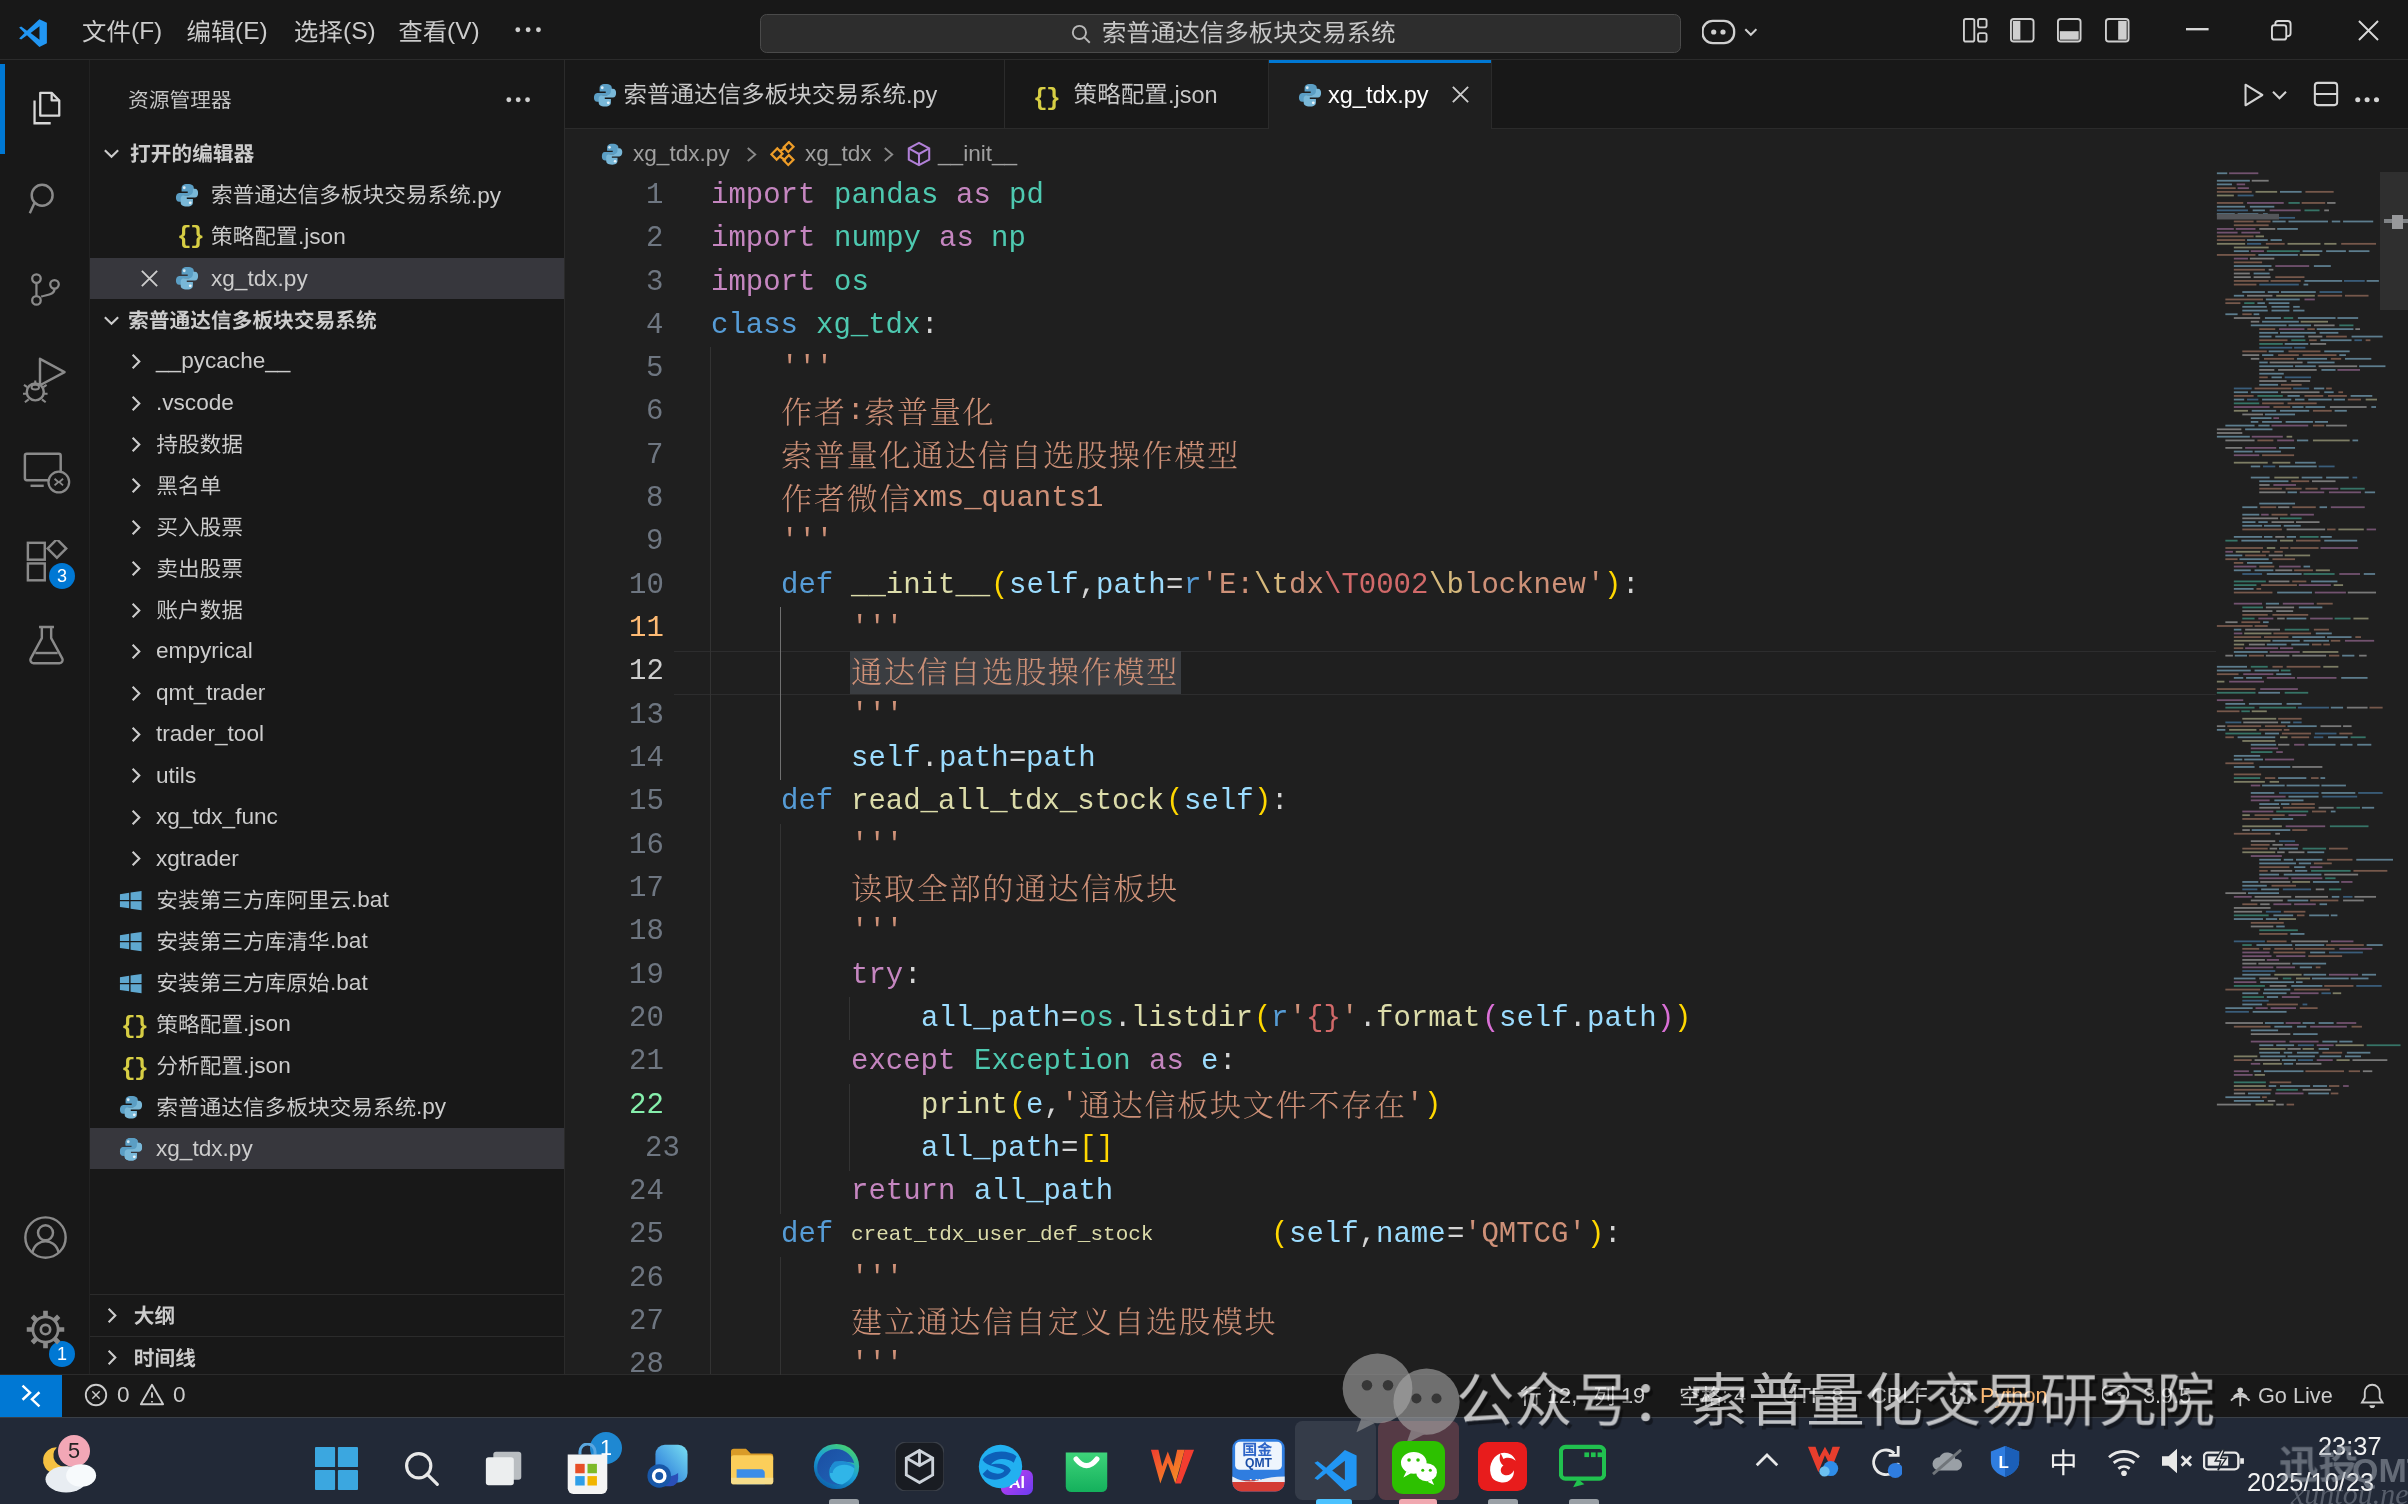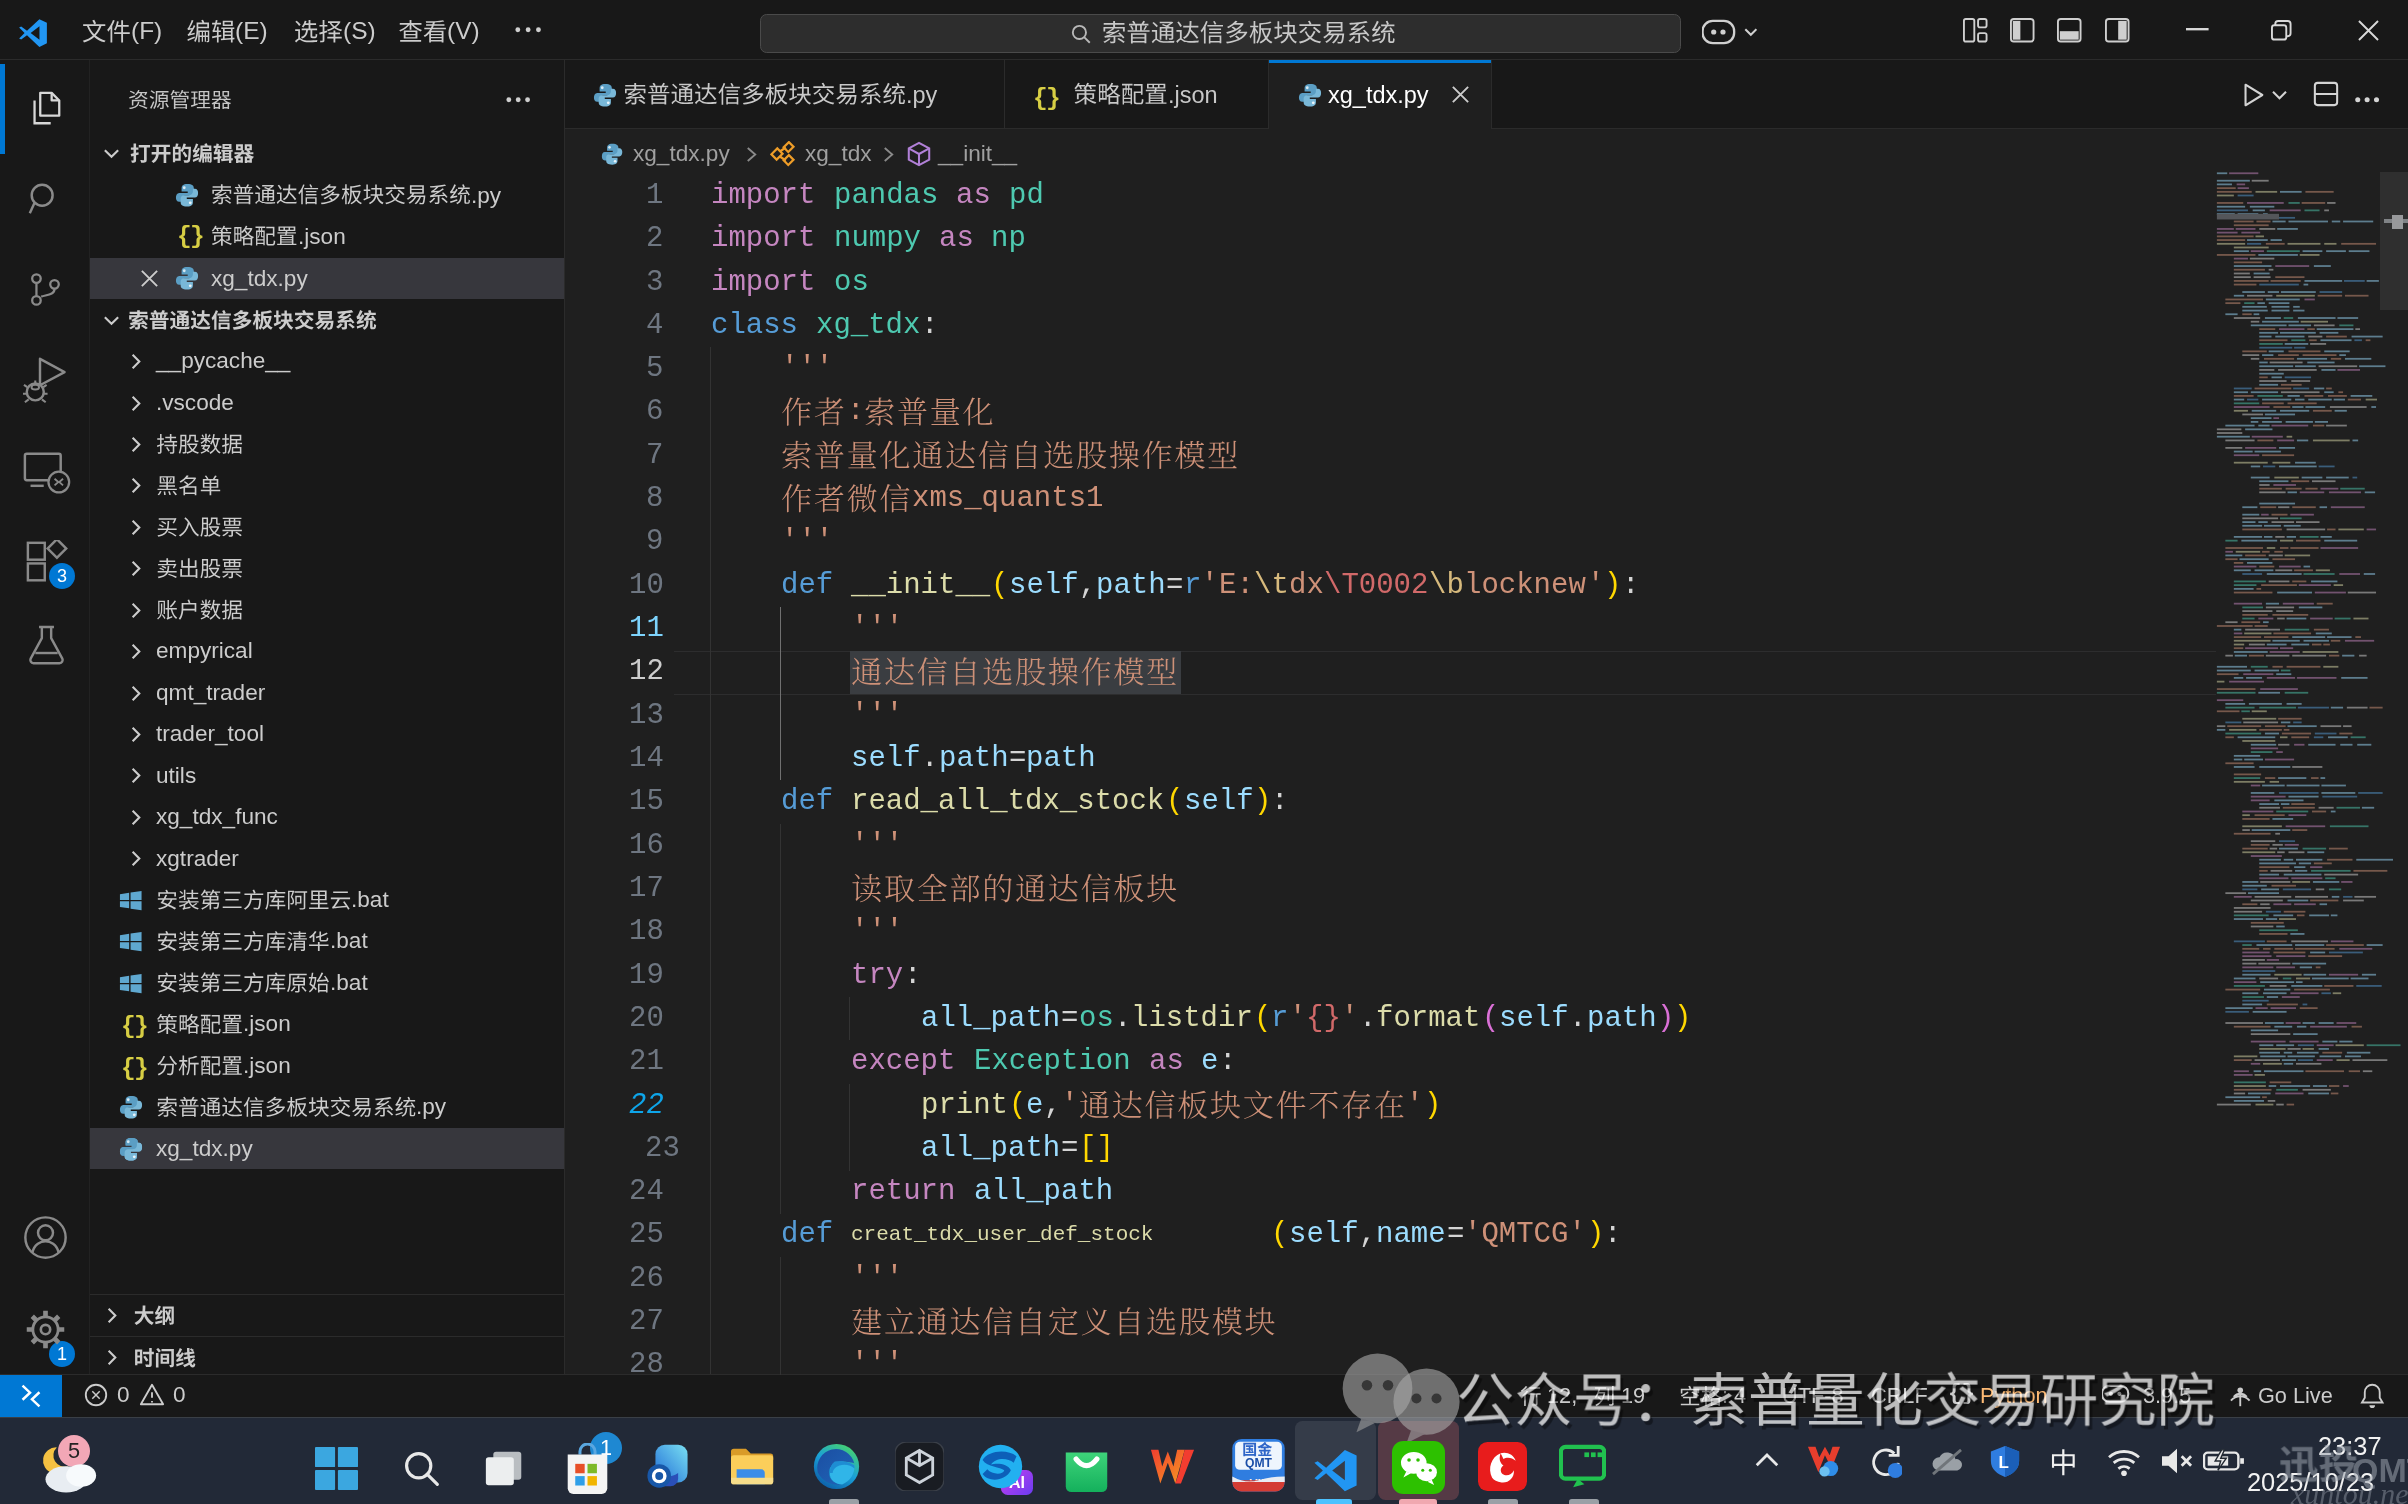--- a/index.html
+++ b/index.html
@@ -209,32 +209,32 @@
 <div style="position:absolute;left:646px;top:179px;font-family:'Liberation Mono',monospace;font-size:29px;line-height:34px;color:#6e7681;font-weight:normal;white-space:pre;">1</div>
 <div style="position:absolute;left:646px;top:222px;font-family:'Liberation Mono',monospace;font-size:29px;line-height:34px;color:#6e7681;font-weight:normal;white-space:pre;">2</div>
 <div style="position:absolute;left:646px;top:266px;font-family:'Liberation Mono',monospace;font-size:29px;line-height:34px;color:#6e7681;font-weight:normal;white-space:pre;">3</div>
 <div style="position:absolute;left:646px;top:309px;font-family:'Liberation Mono',monospace;font-size:29px;line-height:34px;color:#6e7681;font-weight:normal;white-space:pre;">4</div>
 <div style="position:absolute;left:646px;top:352px;font-family:'Liberation Mono',monospace;font-size:29px;line-height:34px;color:#6e7681;font-weight:normal;white-space:pre;">5</div>
 <div style="position:absolute;left:646px;top:395px;font-family:'Liberation Mono',monospace;font-size:29px;line-height:34px;color:#6e7681;font-weight:normal;white-space:pre;">6</div>
 <div style="position:absolute;left:646px;top:439px;font-family:'Liberation Mono',monospace;font-size:29px;line-height:34px;color:#6e7681;font-weight:normal;white-space:pre;">7</div>
 <div style="position:absolute;left:646px;top:482px;font-family:'Liberation Mono',monospace;font-size:29px;line-height:34px;color:#6e7681;font-weight:normal;white-space:pre;">8</div>
 <div style="position:absolute;left:646px;top:525px;font-family:'Liberation Mono',monospace;font-size:29px;line-height:34px;color:#6e7681;font-weight:normal;white-space:pre;">9</div>
 <div style="position:absolute;left:629px;top:569px;font-family:'Liberation Mono',monospace;font-size:29px;line-height:34px;color:#6e7681;font-weight:normal;white-space:pre;">10</div>
-<div style="position:absolute;left:629px;top:612px;font-family:'Liberation Mono',monospace;font-size:29px;line-height:34px;color:#7dd3fc;font-weight:normal;white-space:pre;">11</div>
+<div style="position:absolute;left:629px;top:612px;font-family:'Liberation Mono',monospace;font-size:29px;line-height:34px;color:#fdba74;font-weight:normal;white-space:pre;">11</div>
 <div style="position:absolute;left:629px;top:655px;font-family:'Liberation Mono',monospace;font-size:29px;line-height:34px;color:#cccccc;font-weight:normal;white-space:pre;">12</div>
 <div style="position:absolute;left:629px;top:699px;font-family:'Liberation Mono',monospace;font-size:29px;line-height:34px;color:#6e7681;font-weight:normal;white-space:pre;">13</div>
 <div style="position:absolute;left:629px;top:742px;font-family:'Liberation Mono',monospace;font-size:29px;line-height:34px;color:#6e7681;font-weight:normal;white-space:pre;">14</div>
 <div style="position:absolute;left:629px;top:785px;font-family:'Liberation Mono',monospace;font-size:29px;line-height:34px;color:#6e7681;font-weight:normal;white-space:pre;">15</div>
 <div style="position:absolute;left:629px;top:829px;font-family:'Liberation Mono',monospace;font-size:29px;line-height:34px;color:#6e7681;font-weight:normal;white-space:pre;">16</div>
 <div style="position:absolute;left:629px;top:872px;font-family:'Liberation Mono',monospace;font-size:29px;line-height:34px;color:#6e7681;font-weight:normal;white-space:pre;">17</div>
 <div style="position:absolute;left:629px;top:915px;font-family:'Liberation Mono',monospace;font-size:29px;line-height:34px;color:#6e7681;font-weight:normal;white-space:pre;">18</div>
 <div style="position:absolute;left:629px;top:959px;font-family:'Liberation Mono',monospace;font-size:29px;line-height:34px;color:#6e7681;font-weight:normal;white-space:pre;">19</div>
 <div style="position:absolute;left:629px;top:1002px;font-family:'Liberation Mono',monospace;font-size:29px;line-height:34px;color:#6e7681;font-weight:normal;white-space:pre;">20</div>
 <div style="position:absolute;left:629px;top:1045px;font-family:'Liberation Mono',monospace;font-size:29px;line-height:34px;color:#6e7681;font-weight:normal;white-space:pre;">21</div>
-<div style="position:absolute;left:629px;top:1089px;font-family:'Liberation Mono',monospace;font-size:29px;line-height:34px;color:#0ea5e9;font-weight:normal;white-space:pre;font-style:italic;">22</div>
+<div style="position:absolute;left:629px;top:1089px;font-family:'Liberation Mono',monospace;font-size:29px;line-height:34px;color:#86efac;font-weight:normal;white-space:pre;">22</div>
 <div style="position:absolute;left:629px;top:1132px;font-family:'Liberation Mono',monospace;font-size:29px;line-height:34px;color:#6e7681;font-weight:normal;white-space:pre;margin-left:16px;">23</div>
 <div style="position:absolute;left:629px;top:1175px;font-family:'Liberation Mono',monospace;font-size:29px;line-height:34px;color:#6e7681;font-weight:normal;white-space:pre;">24</div>
 <div style="position:absolute;left:629px;top:1218px;font-family:'Liberation Mono',monospace;font-size:29px;line-height:34px;color:#6e7681;font-weight:normal;white-space:pre;">25</div>
 <div style="position:absolute;left:629px;top:1262px;font-family:'Liberation Mono',monospace;font-size:29px;line-height:34px;color:#6e7681;font-weight:normal;white-space:pre;">26</div>
 <div style="position:absolute;left:629px;top:1305px;font-family:'Liberation Mono',monospace;font-size:29px;line-height:34px;color:#6e7681;font-weight:normal;white-space:pre;">27</div>
 <div style="position:absolute;left:629px;top:1348px;font-family:'Liberation Mono',monospace;font-size:29px;line-height:34px;color:#6e7681;font-weight:normal;white-space:pre;">28</div>
 <div style="position:absolute;left:711px;top:179px;font-family:'Liberation Mono',monospace;font-size:29px;line-height:34px;color:#c586c0;font-weight:normal;white-space:pre;">import </div>
 <div style="position:absolute;left:834px;top:179px;font-family:'Liberation Mono',monospace;font-size:29px;line-height:34px;color:#4ec9b0;font-weight:normal;white-space:pre;">pandas </div>
 <div style="position:absolute;left:956px;top:179px;font-family:'Liberation Mono',monospace;font-size:29px;line-height:34px;color:#c586c0;font-weight:normal;white-space:pre;">as </div>
 <div style="position:absolute;left:1009px;top:179px;font-family:'Liberation Mono',monospace;font-size:29px;line-height:34px;color:#4ec9b0;font-weight:normal;white-space:pre;">pd</div>

